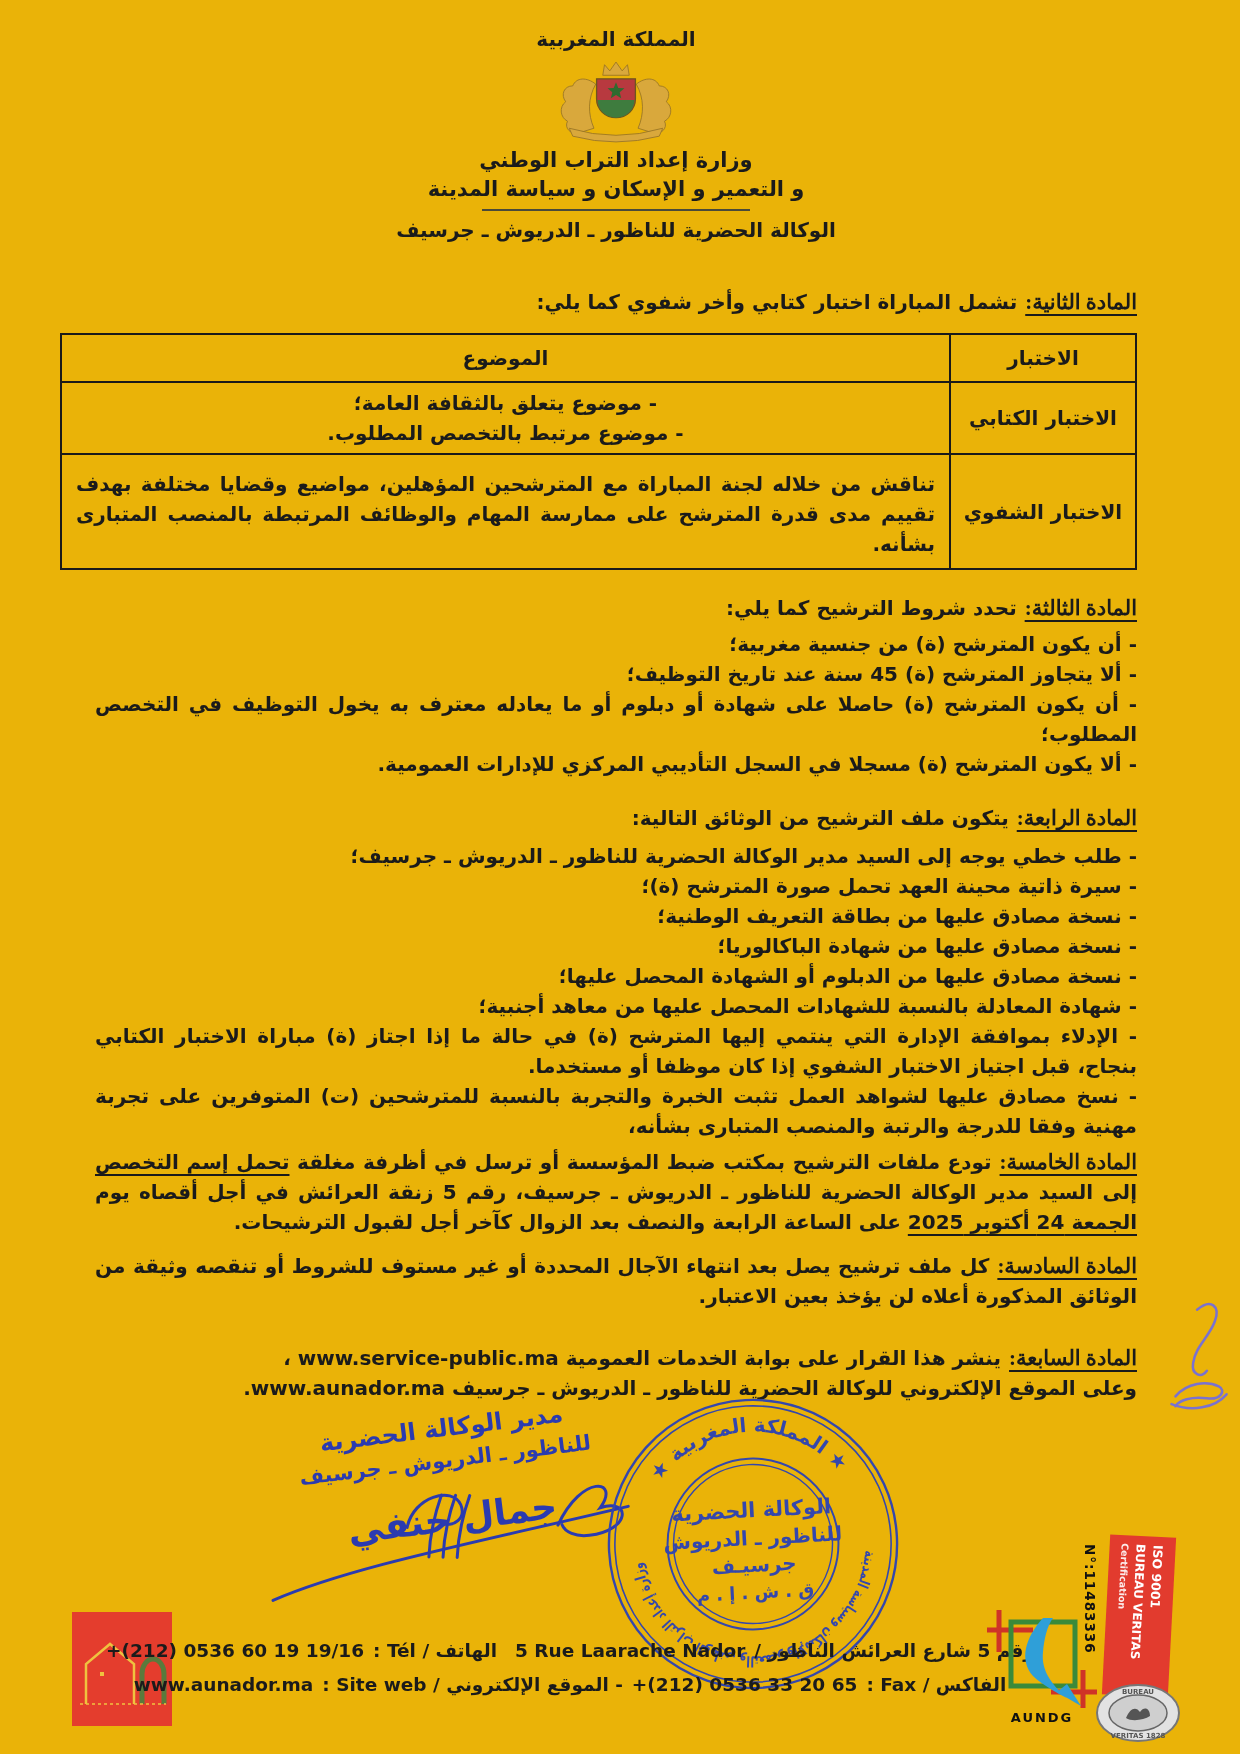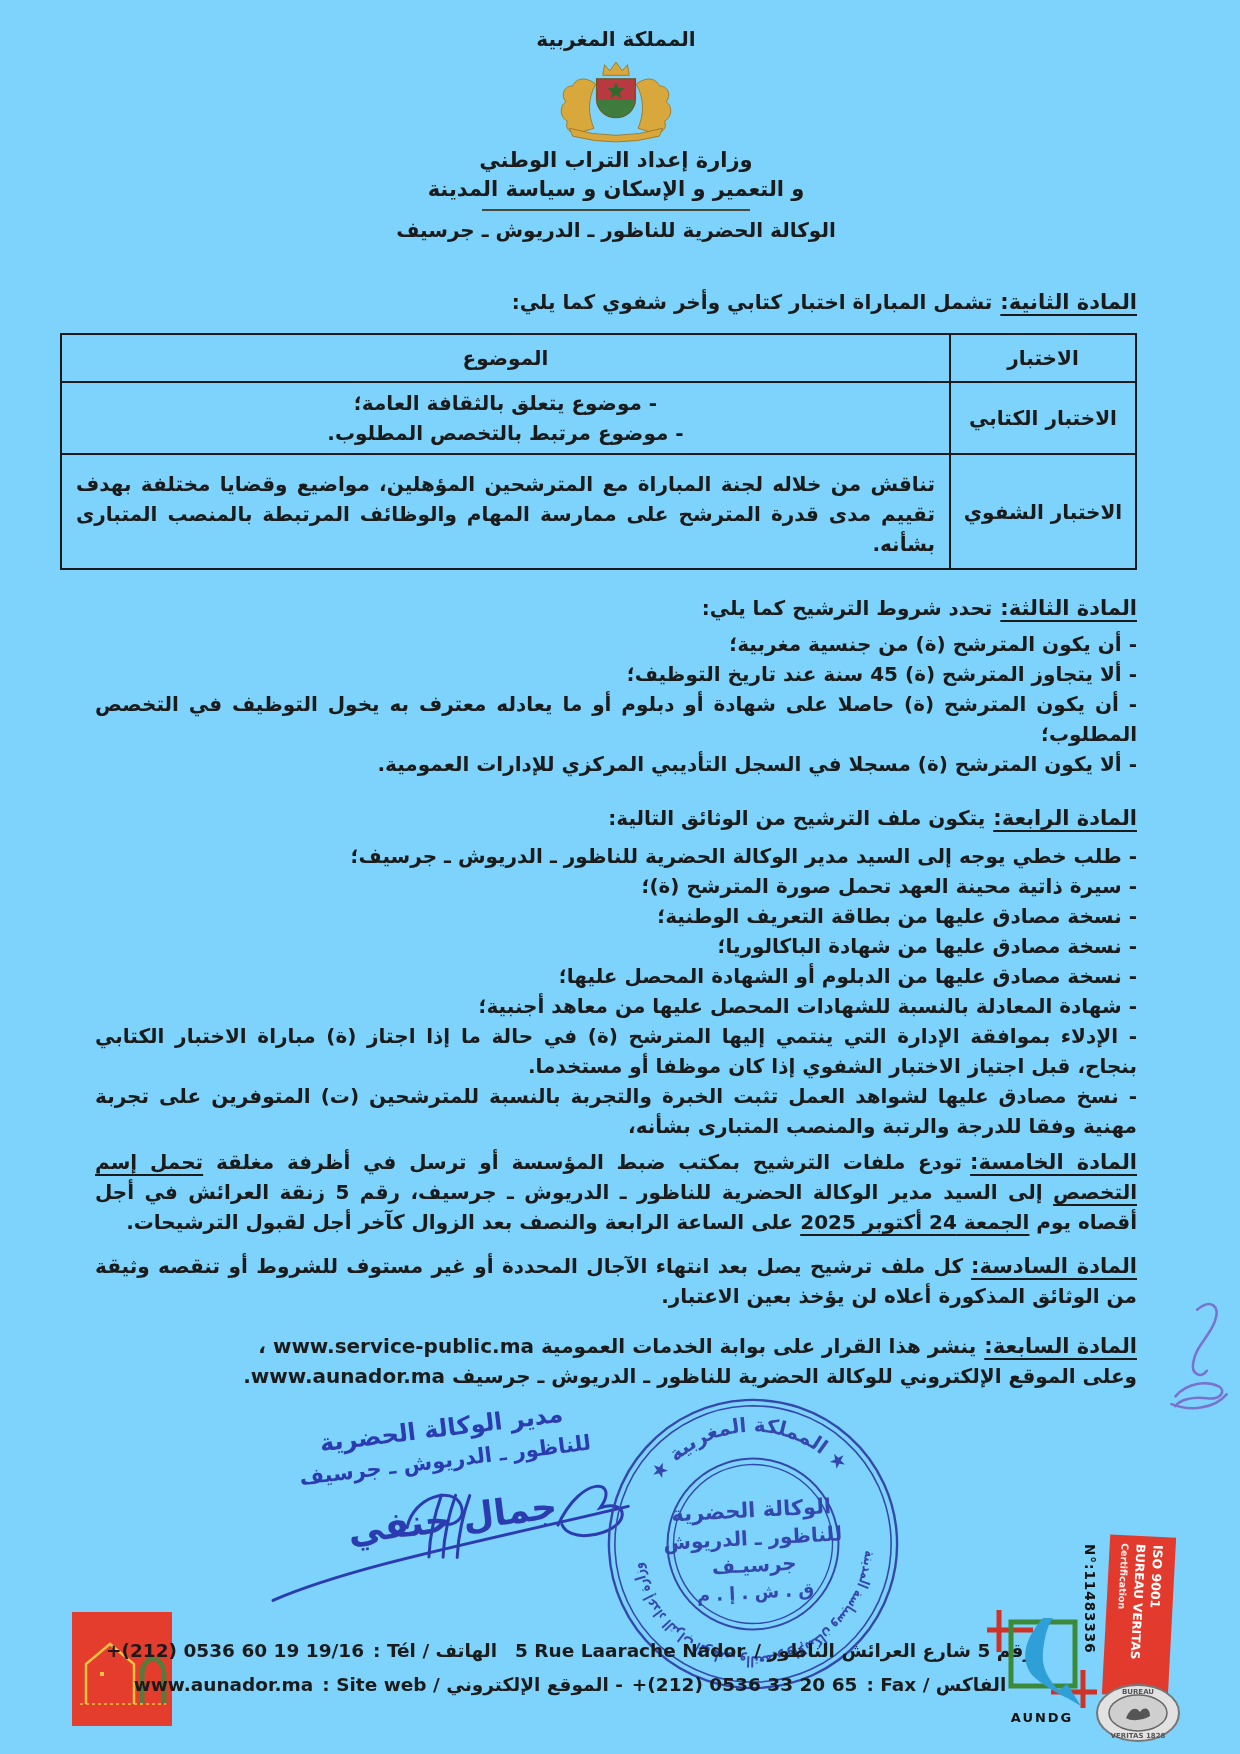--- a/index.html
+++ b/index.html
@@ -1,34 +1,34 @@
 <!DOCTYPE html>
 <html lang="ar" dir="rtl"><head>
 <meta charset="utf-8">
 <style>
   * { margin:0; padding:0; box-sizing:border-box; }
   body { background:#777; font-family:"DejaVu Sans", sans-serif; }
   .page {
     position:relative; width:1240px; height:1754px; margin:0 auto;
-    background:#7dd3fc; color:#1b1b1b; direction:rtl; overflow:hidden;
+    background:#eab308; color:#1b1b1b; direction:rtl; overflow:hidden;
     font-weight:bold;
   }
   .content { padding:26px 103px 0 95px; }
 
   
   .doc-header { text-align:center; }
   .kingdom { font-size:20px; line-height:26px; }
   .emblem { margin:4px auto 2px; display:block; }
   .ministry { font-size:21px; line-height:29px; }
   .header-rule { width:268px; height:0; border-top:2px solid #4a4a3a; margin:5px auto 4px; }
   .agency { font-size:20px; line-height:30px; }
 
   
   .art-lead { margin-top:42px; font-size:20px; line-height:30px; text-align:right; }
-  .art-title { text-decoration:underline; text-decoration-thickness:2px; text-underline-offset:5px; margin-left:8px; font-size:21px; }
+  .art-title { text-decoration:underline; text-decoration-thickness:2px; text-underline-offset:5px; margin-left:8px; font-size:21px;font-family:Liberation Serif, serif; }
   .para { font-size:20px; line-height:30px; text-align:justify; }
   .b-u { text-decoration:underline; text-decoration-thickness:2px; text-underline-offset:5px; }
   .list { margin-top:6px; }
   .list-item { font-size:20px; line-height:30px; text-align:justify; }
   .rtl-line { font-size:20px; line-height:30px; text-align:right; }
   .ltr { direction:ltr; unicode-bidi:embed; }
 
   
   table.exam-table {
     border-collapse:collapse; margin-top:16px;
@@ -162,21 +162,21 @@
     </div>
 
     <p class="para" style="margin-top:6px;">
       <span class="art-title">المادة الخامسة:</span><span>تودع ملفات الترشيح بمكتب ضبط المؤسسة أو ترسل في أظرفة مغلقة </span><span class="b-u">تحمل إسم التخصص</span><span> إلى السيد مدير الوكالة الحضرية للناظور ـ الدريوش ـ جرسيف، رقم 5 زنقة العرائش في أجل أقصاه يوم </span><span class="b-u">الجمعة 24 أكتوبر 2025</span><span> على الساعة الرابعة والنصف بعد الزوال كآخر أجل لقبول الترشيحات.</span>
     </p>
 
     <p class="para" style="margin-top:14px;">
       <span class="art-title">المادة السادسة:</span><span>كل ملف ترشيح يصل بعد انتهاء الآجال المحددة أو غير مستوف للشروط أو تنقصه وثيقة من الوثائق المذكورة أعلاه لن يؤخذ بعين الاعتبار.</span>
     </p>
 
-    <p class="rtl-line" style="margin-top:20px;">
+    <p class="rtl-line" style="margin-top:32px;">
       <span class="art-title">المادة السابعة:</span><span>ينشر هذا القرار على بوابة الخدمات العمومية </span><span class="ltr">www.service-public.ma</span><span> ،</span>
     </p>
     <p class="rtl-line">
       <span>وعلى الموقع الإلكتروني للوكالة الحضرية للناظور ـ الدريوش ـ جرسيف </span><span class="ltr">www.aunador.ma</span><span>.</span>
     </p>
   </div>
 
   <svg class="paraph" width="72" height="118" viewBox="0 0 70 120">
     <g fill="none" stroke="#7a72cf" stroke-width="2.6" stroke-linecap="round">
       <path d="M30,14 C44,2 54,10 48,26 C42,42 28,52 26,68 C24,80 34,84 40,76"></path>

